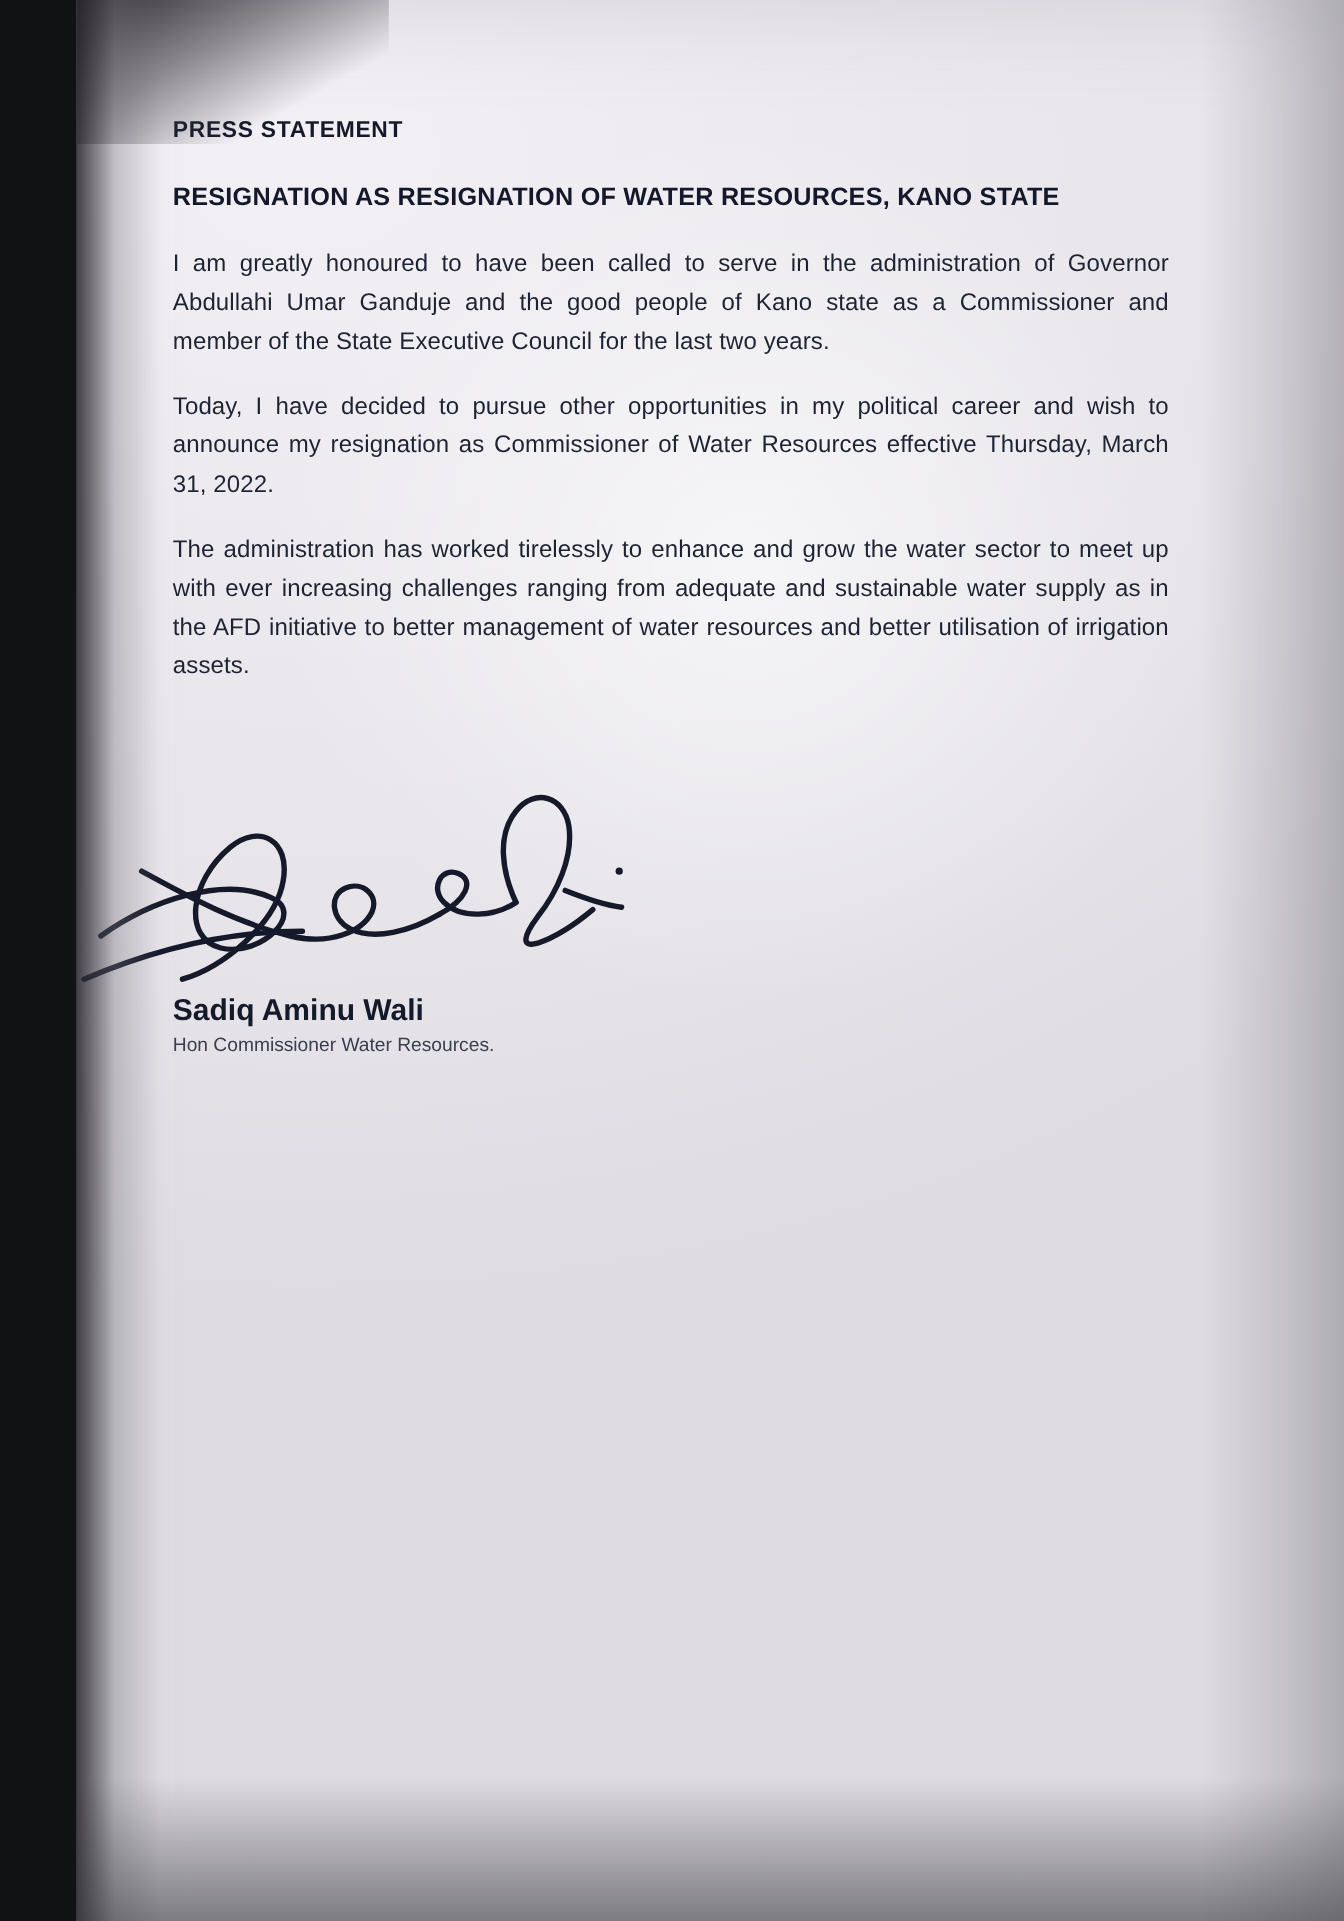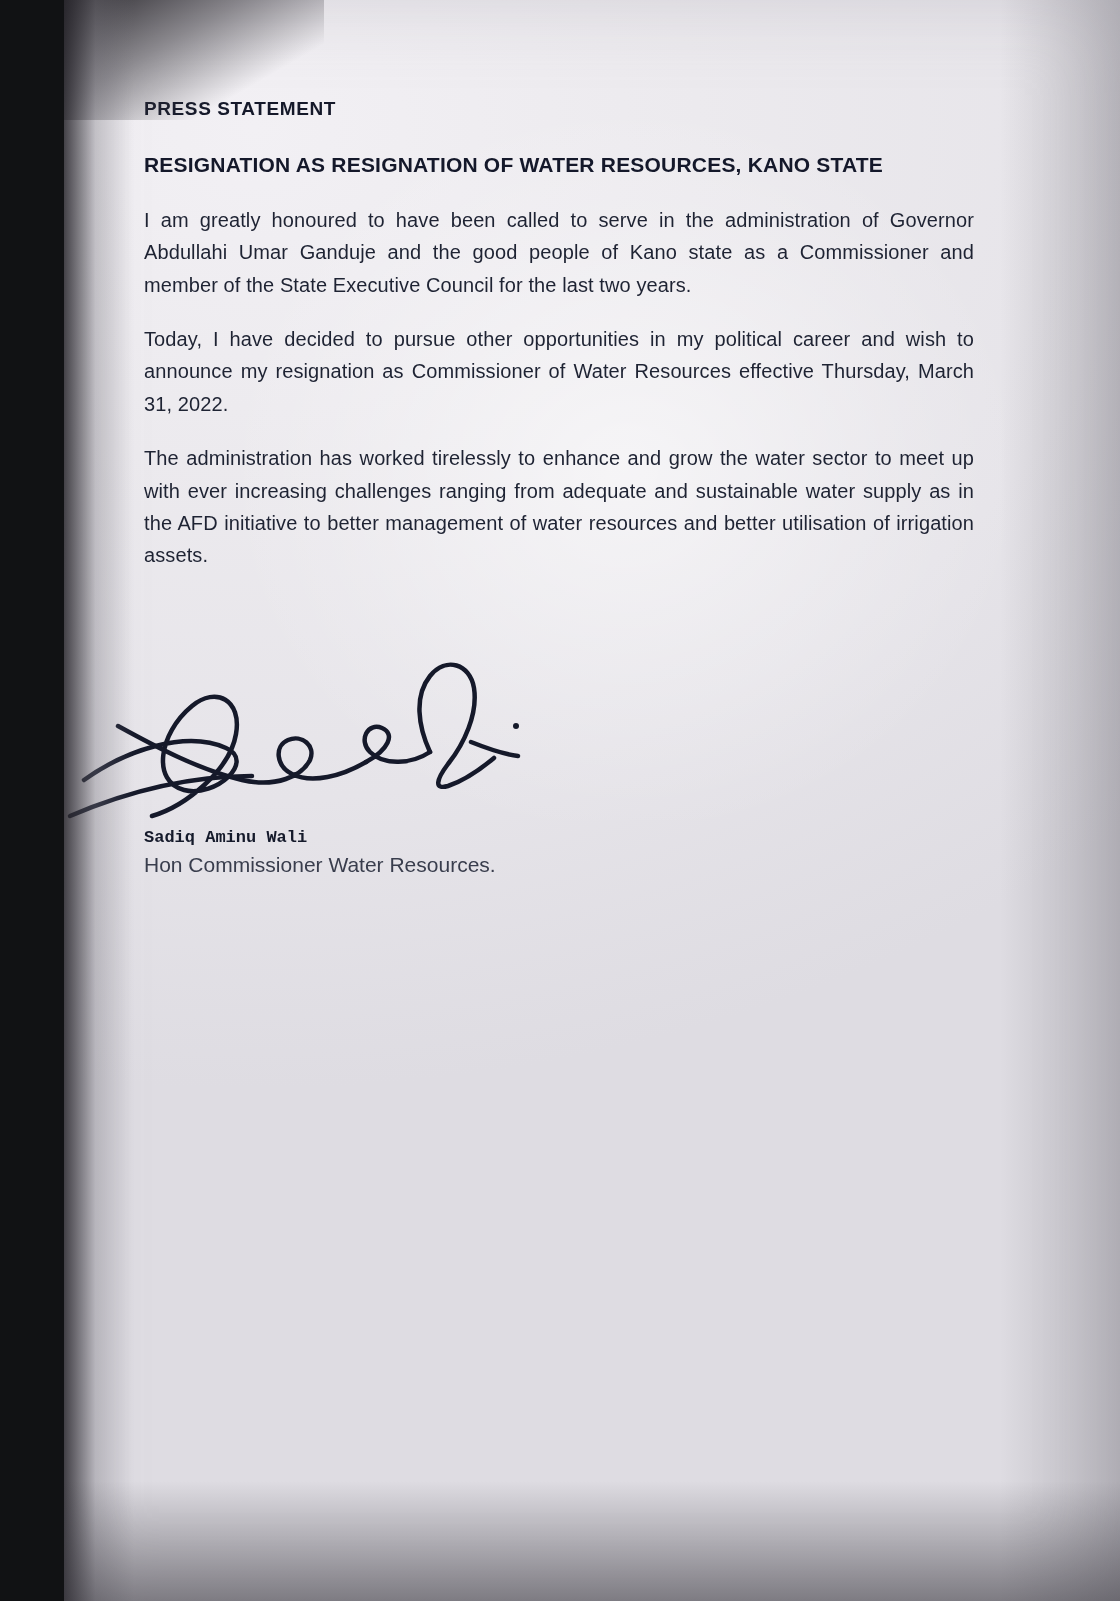--- a/index.html
+++ b/index.html
@@ -121,28 +121,27 @@
   .signature {
     position: absolute;
     left: -78px;
     top: -8px;
   }
 
   .signer {
     margin-top: 0;
   }
   .signer-name {
-    font-size: 17px;
+    font-size: 25px;
     font-weight: bold;
     color: #151a2b;
     margin: 0 0 6px 0;
-    font-family: Liberation Mono, monospace;
   }
   .signer-title {
-    font-size: 21px;
+    font-size: 16px;
     color: #2b3040;
     margin: 0;
     opacity: .92;
   }
 </style>
 </head>
 <body>
 
 <div class="photo">
   <div class="paper">

